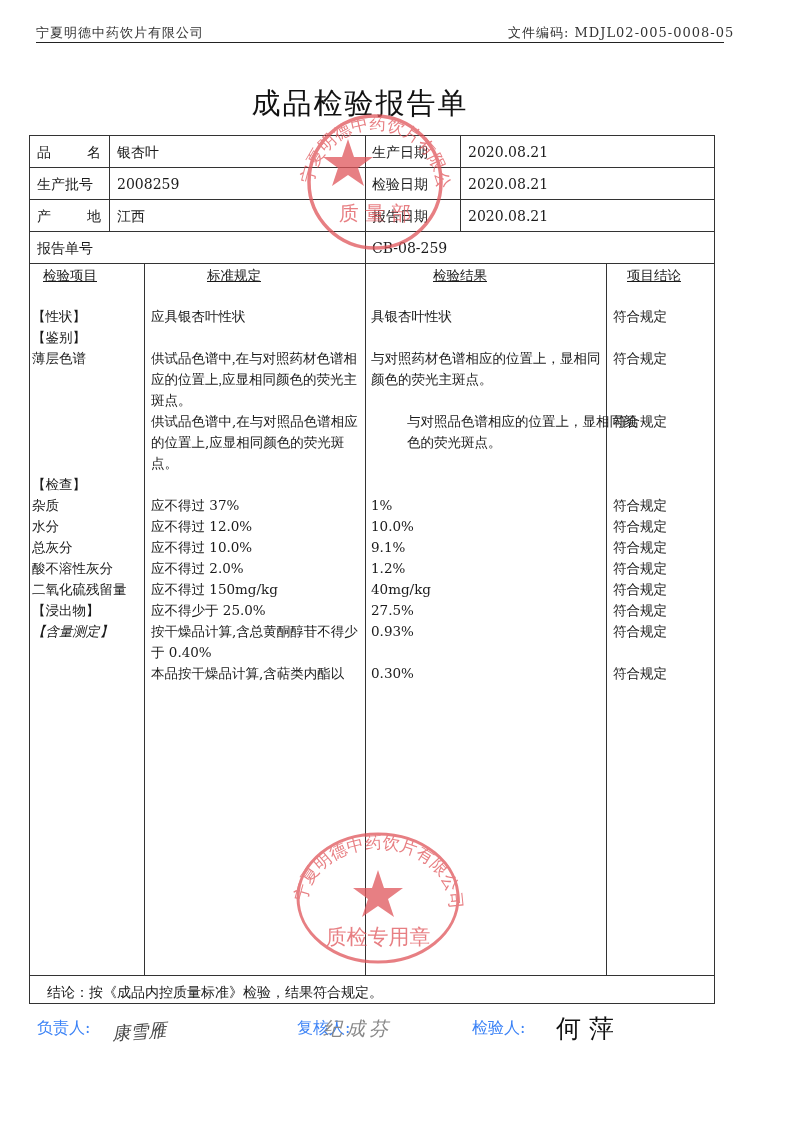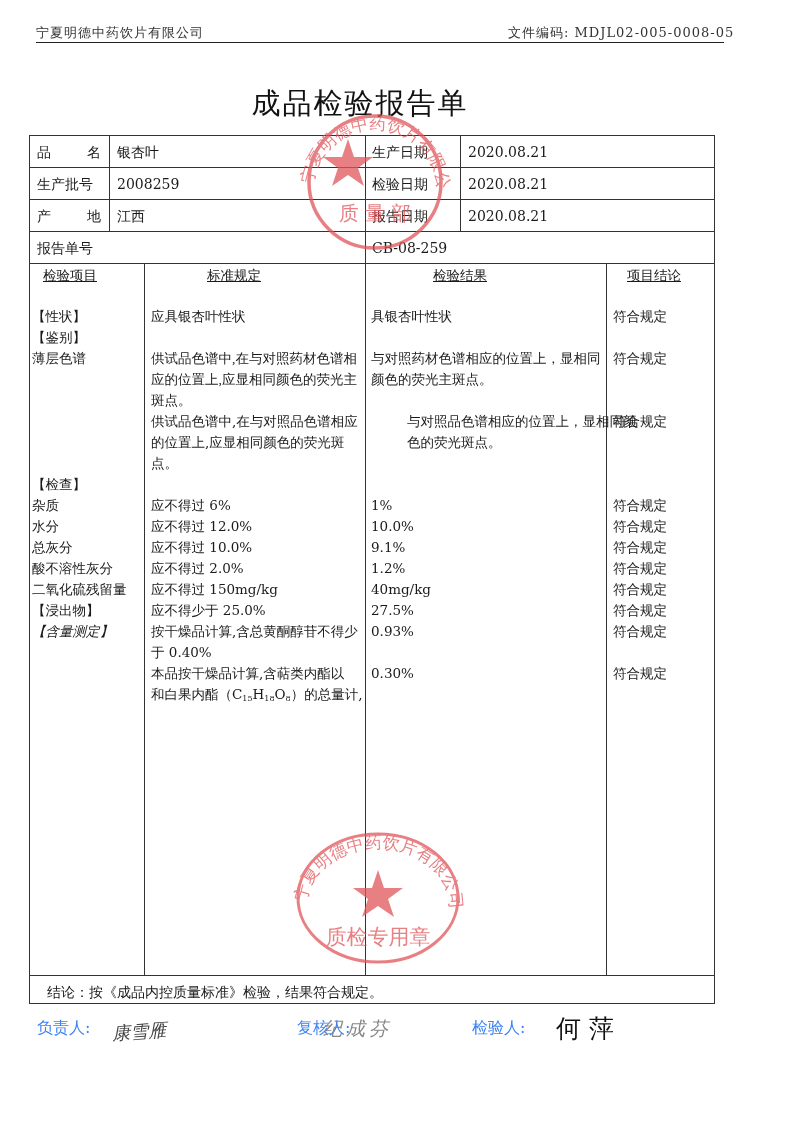--- a/index.html
+++ b/index.html
@@ -87,21 +87,21 @@
 <div class="para" style="left:371px; top:348px; width:232px;">与对照药材色谱相应的位置上，显相同颜色的荧光主斑点。</div>
 <div class="row-t" style="left:613px; top:348px;">符合规定</div>
 
 <div class="para" style="left:151px; top:411px; width:210px;">供试品色谱中,在与对照品色谱相应的位置上,应显相同颜色的荧光斑点。</div>
 <div class="para" style="left:371px; top:411px; width:232px;margin-left:36px;">与对照品色谱相应的位置上，显相同颜色的荧光斑点。</div>
 <div class="row-t" style="left:613px; top:411px;">符合规定</div>
 
 <div class="row-t" style="left:32px; top:474px;">【检查】</div>
 
 <div class="row-t" style="left:32px; top:495px;">杂质</div>
-<div class="row-t" style="left:151px; top:495px;">应不得过 6%</div>
+<div class="row-t" style="left:151px; top:495px;">应不得过 37%</div>
 <div class="row-t" style="left:371px; top:495px;">1%</div>
 <div class="row-t" style="left:613px; top:495px;">符合规定</div>
 
 <div class="row-t" style="left:32px; top:516px;">水分</div>
 <div class="row-t" style="left:151px; top:516px;">应不得过 12.0%</div>
 <div class="row-t" style="left:371px; top:516px;">10.0%</div>
 <div class="row-t" style="left:613px; top:516px;">符合规定</div>
 
 <div class="row-t" style="left:32px; top:537px;">总灰分</div>
 <div class="row-t" style="left:151px; top:537px;">应不得过 10.0%</div>
@@ -123,21 +123,20 @@
 <div class="row-t" style="left:371px; top:600px;">27.5%</div>
 <div class="row-t" style="left:613px; top:600px;">符合规定</div>
 
 <div class="row-t" style="left:32px; top:621px;font-style:italic;">【含量测定】</div>
 <div class="para" style="left:151px; top:621px; width:212px;">按干燥品计算,含总黄酮醇苷不得少于 0.40%</div>
 <div class="row-t" style="left:371px; top:621px;">0.93%</div>
 <div class="row-t" style="left:613px; top:621px;">符合规定</div>
 
 <div class="para" style="left:151px; top:663px; width:214px;">
   <div>本品按干燥品计算,含萜类内酯以</div>
-  <div><span>和白果内酯（C</span><sub>15</sub><span>H</span><sub>18</sub><span>O</span><sub>8</sub><span>）的总量计,</span></div>
 </div>
 <div class="row-t" style="left:371px; top:663px;">0.30%</div>
 <div class="row-t" style="left:613px; top:663px;">符合规定</div>
 
 <div class="row-t" style="left:47px; top:982px; font-size:14px;">结论：按《成品内控质量标准》检验，结果符合规定。</div>
 
 <div class="sig" style="left:37px; top:1018px;">负责人:</div>
 <div class="sign-hand" style="left:112px; top:1020px; font-size:18px; color:#444; transform:rotate(-4deg); font-style:italic;">康雪雁</div>
 <div class="sig" style="left:268px; top:1018px;margin-left:29px;">复核人:</div>
 <div class="sign-hand" style="left:323px; top:1016px; font-size:19px; color:#888; font-style:italic; letter-spacing:4px;">纪成芬</div>

